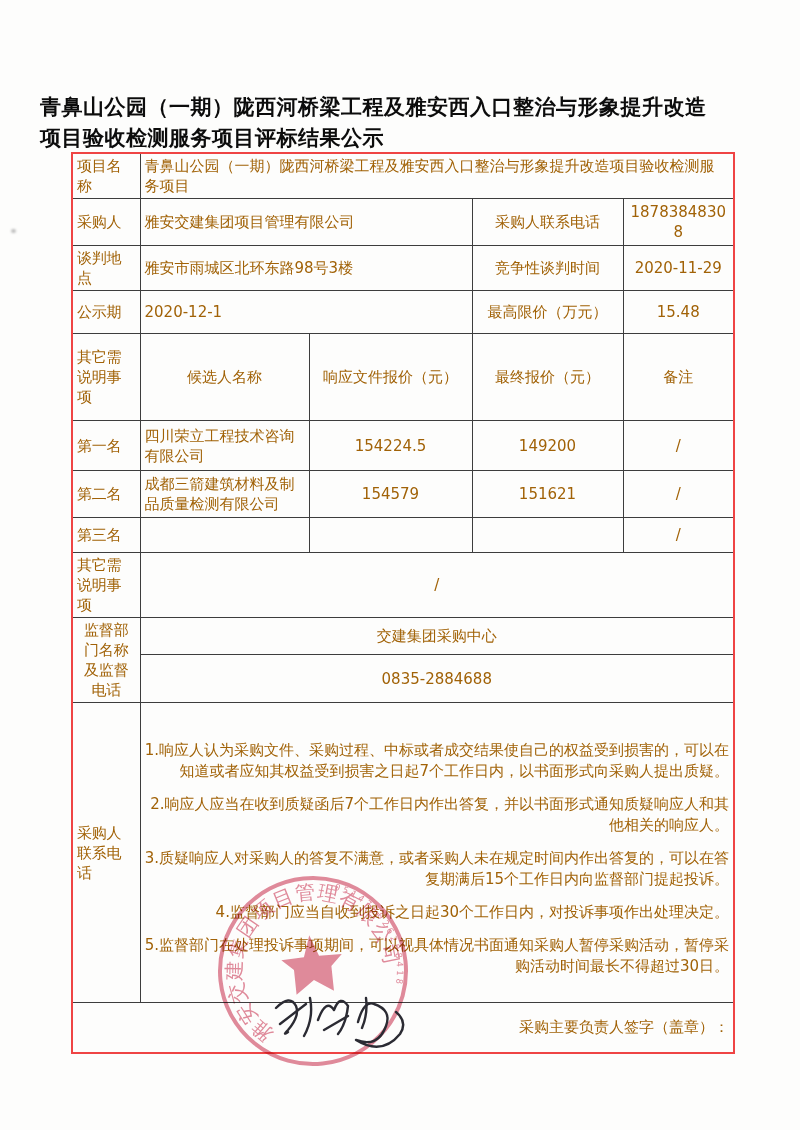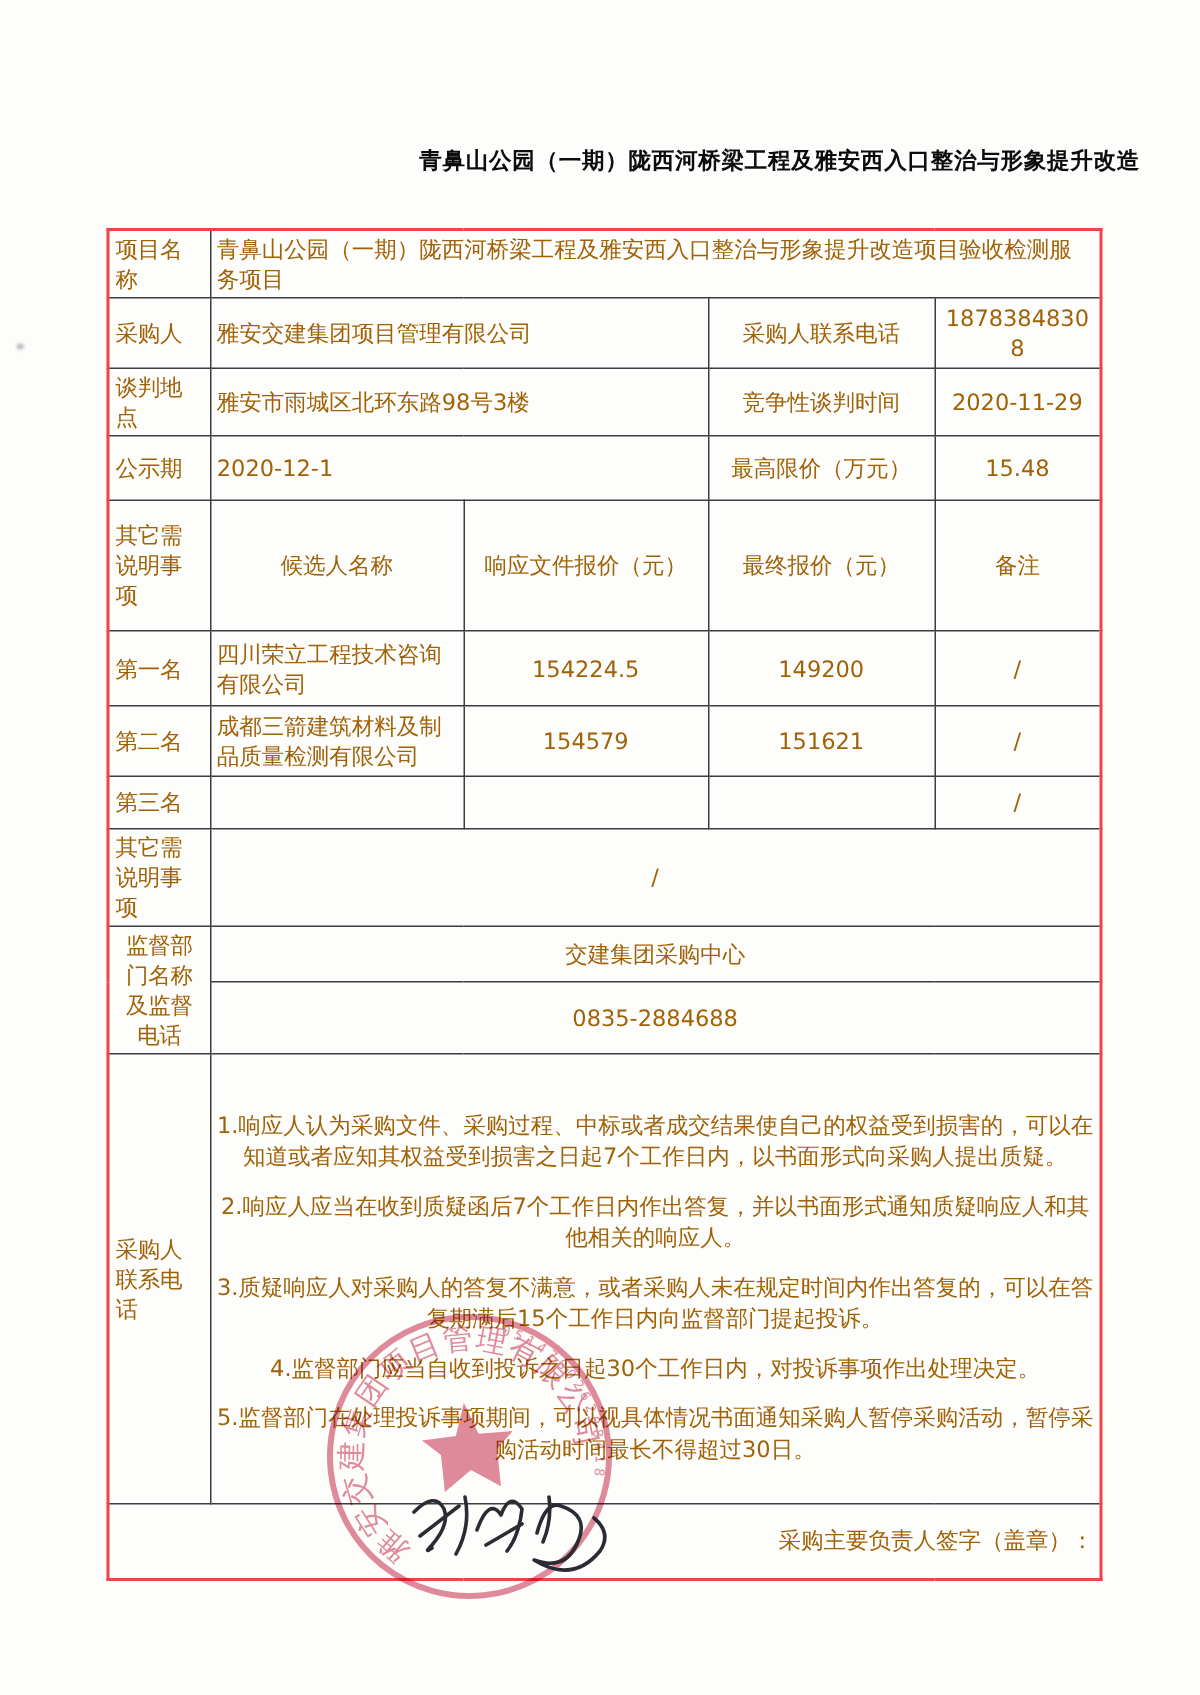--- a/index.html
+++ b/index.html
@@ -2,41 +2,41 @@
 <html><head>
 <meta charset="utf-8">
 <style>
   html,body{margin:0;padding:0;}
   body{background:#ffffff;}
   .page{
     position:relative; width:800px; height:1130px; background:#fdfdfc;
     font-family:"DejaVu Sans","Liberation Sans",sans-serif; color:#1b1b1b; overflow:hidden;
   }
   .title{
-    width:720px; margin:92px auto 0; text-align:right;
-    font-size:15px; font-weight:bold; line-height:31px; letter-spacing:0.5px; color:#0c0c0c;
+    width:720px; margin:92px auto 0; text-align:left;
+    font-size:21px; font-weight:bold; line-height:31px; letter-spacing:0.5px; color:#0c0c0c;
   }
   table.doc{
     position:absolute; left:71px; top:152px; width:662px;
     border-collapse:collapse; table-layout:fixed; font-size:15px; color:#a16207;
     border:2px solid #ef4444;
   }
   table.doc td{
     border:1.6px solid #3d3d3d; padding:2px 4px; vertical-align:middle;
     line-height:20px; overflow:hidden; word-break:break-all;
   }
   .r1{height:43px}.r2{height:47px}.r3{height:43px}.r4{height:43px}
   .r5{height:87px}.r6{height:50px}.r7{height:47px}.r8{height:35px}
   .r9{height:43px}.r10a{height:37px}.r10b{height:47px}.r11{height:300px}.r12{height:50px}
   td.lab{padding:2px 1px 2px 4px; letter-spacing:-0.2px; text-align:left;}
   td.labc{padding:2px 1px; letter-spacing:-0.2px; text-align:center;}
   td.val{padding:2px 2px 2px 5px; text-align:left;}
   td.c{padding:2px 2px; text-align:center;}
   td.obj{padding:6px 8px 6px 6px;}
-  td.obj p{margin:12px 0 1px 0; line-height:21px; text-align:center;}
+  td.obj p{margin:12px 0 1px 0; line-height:21px; text-align:right;}
   td.sig{padding:2px 2px 2px 5px; text-align:right;}
   .seal{
     position:absolute; left:212px; top:870px; width:202px; height:202px;
     opacity:0.78; mix-blend-mode:multiply; transform:rotate(-6deg); pointer-events:none;
   }
   .signature{
     position:absolute; left:266px; top:986px; width:170px; height:64px; pointer-events:none;
   }
   .artifact-dot{
     position:absolute; left:11px; top:229px; width:5px; height:4px;
@@ -45,20 +45,21 @@
 </style>
 </head>
 <body>
 
 <div class="page">
 
   <div class="artifact-dot"></div>
 
   <h1 class="title">
     <span>青鼻山公园（一期）陇西河桥梁工程及雅安西入口整治与形象提升改造</span><br>
+    <span>项目验收检测服务项目评标结果公示</span>
   </h1>
 
   <table class="doc">
     <colgroup>
       <col style="width:68px">
         <col style="width:169px">
         <col style="width:163px">
       <col style="width:151px">
         <col style="width:111px">
     </colgroup>

